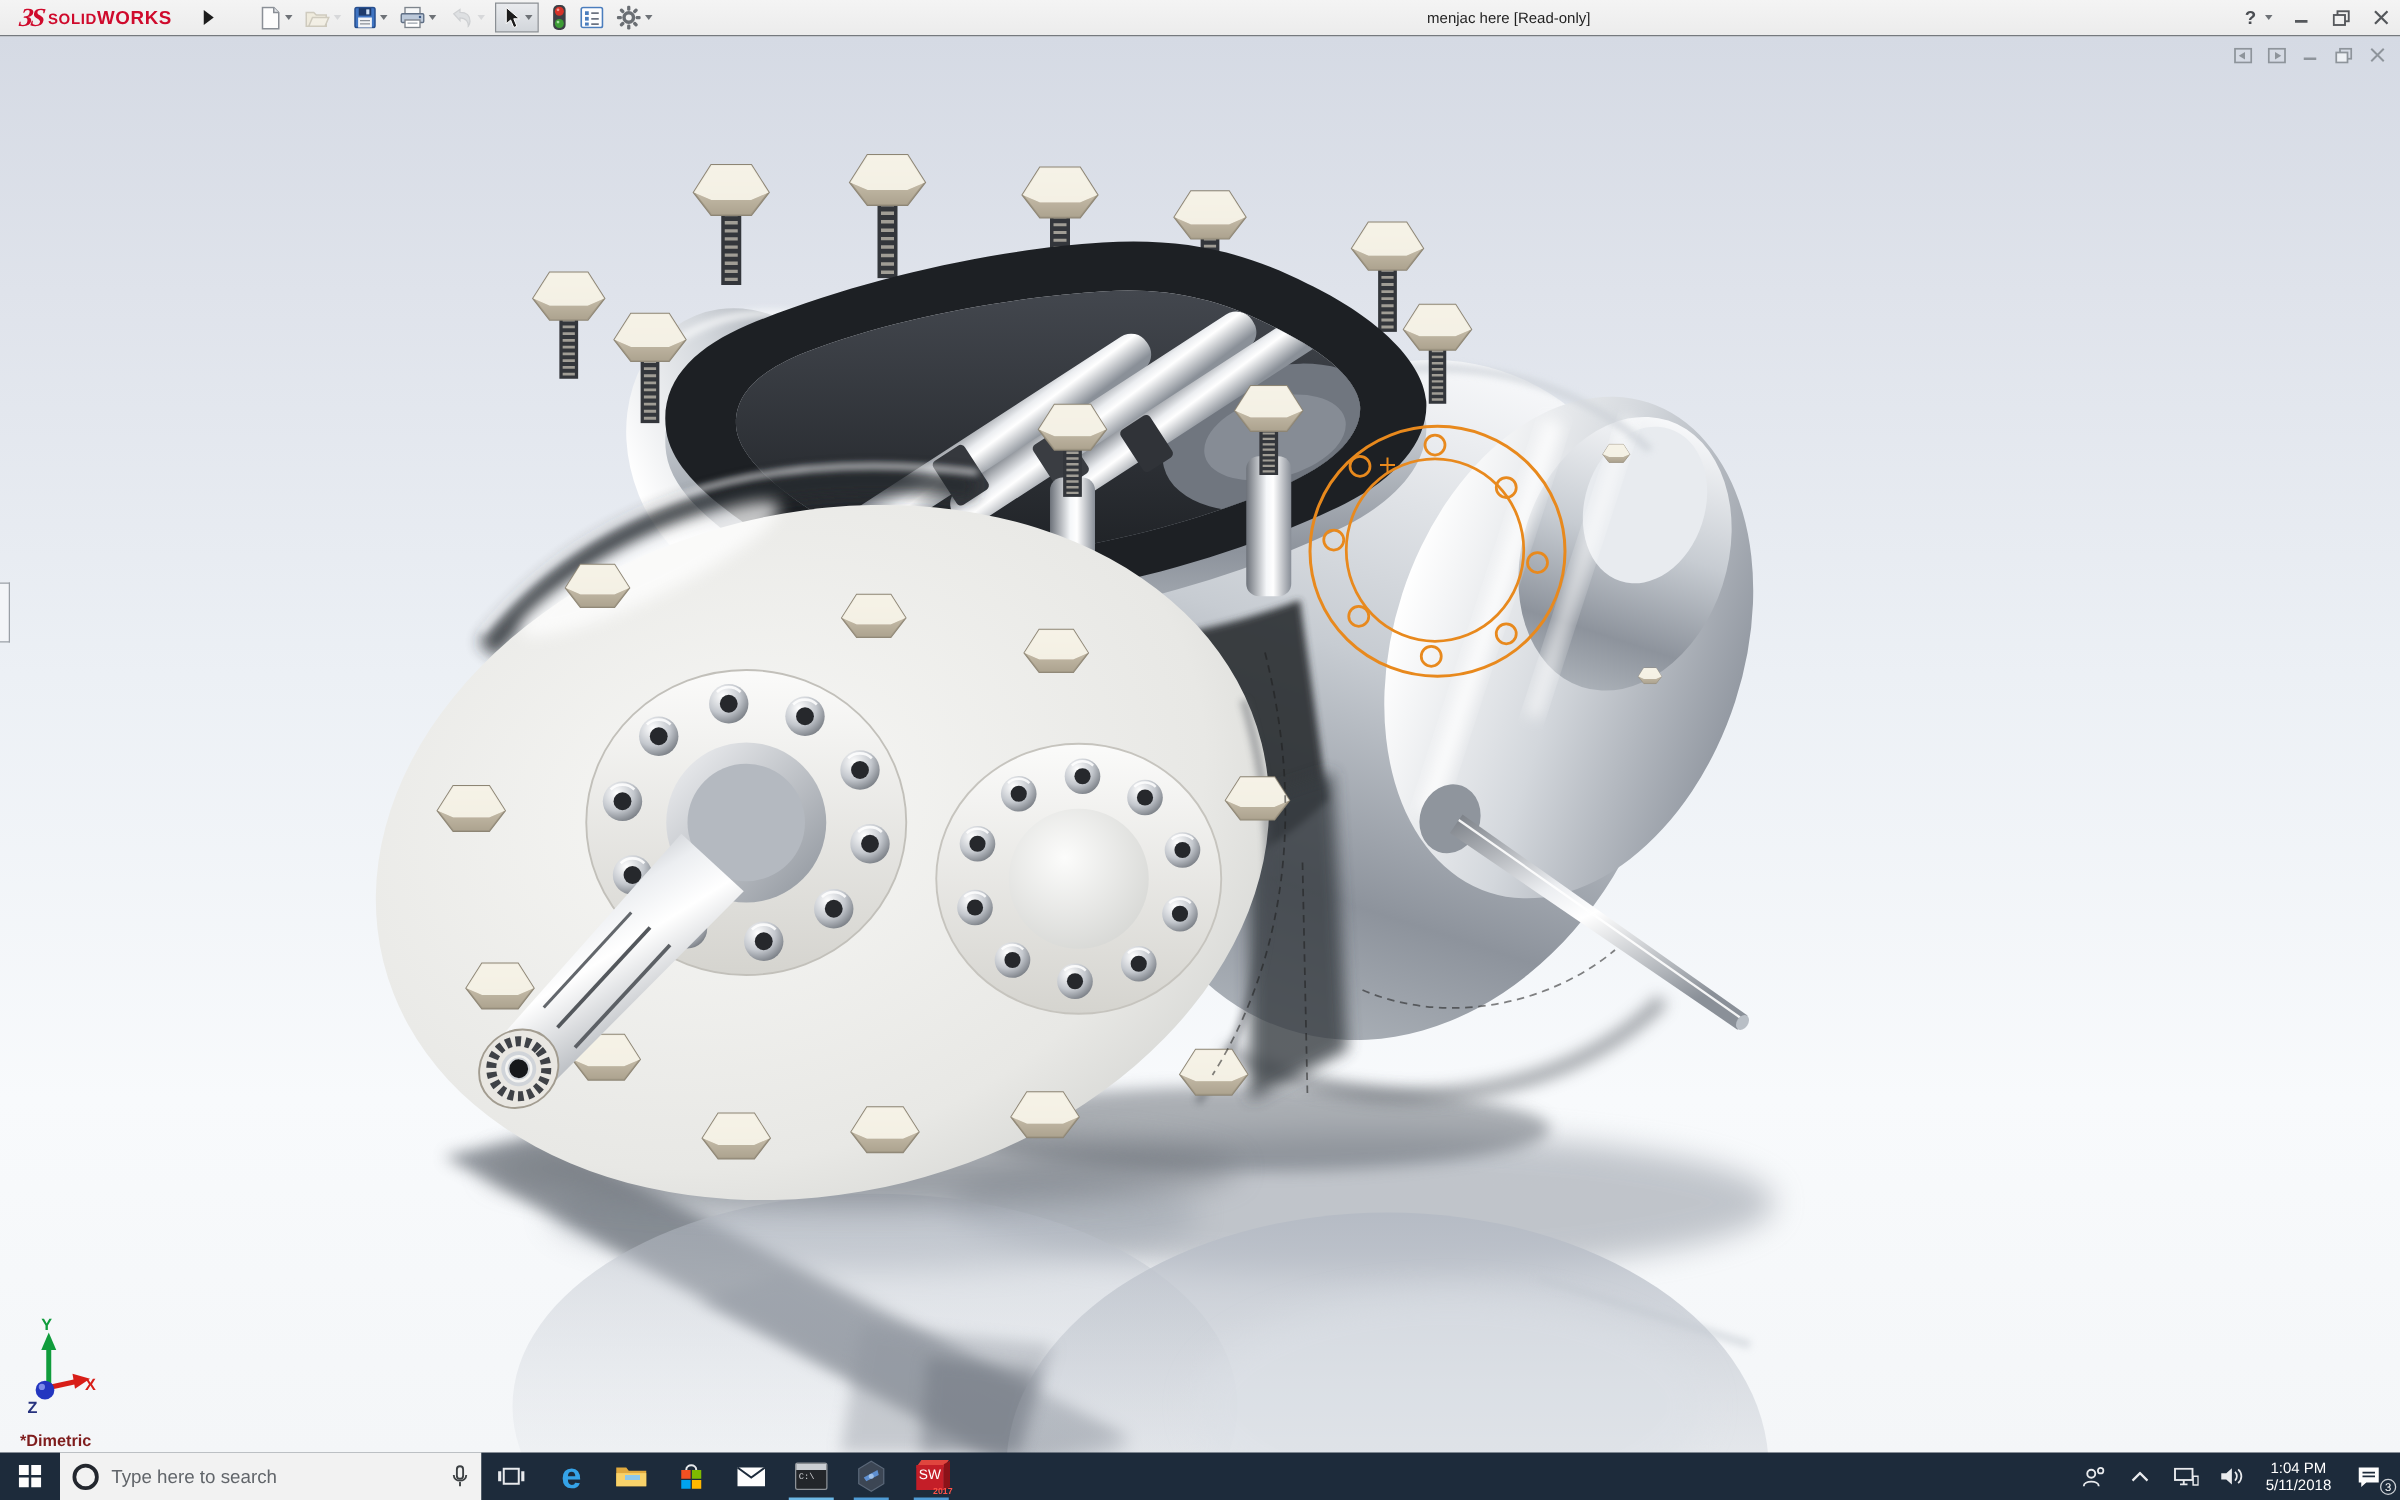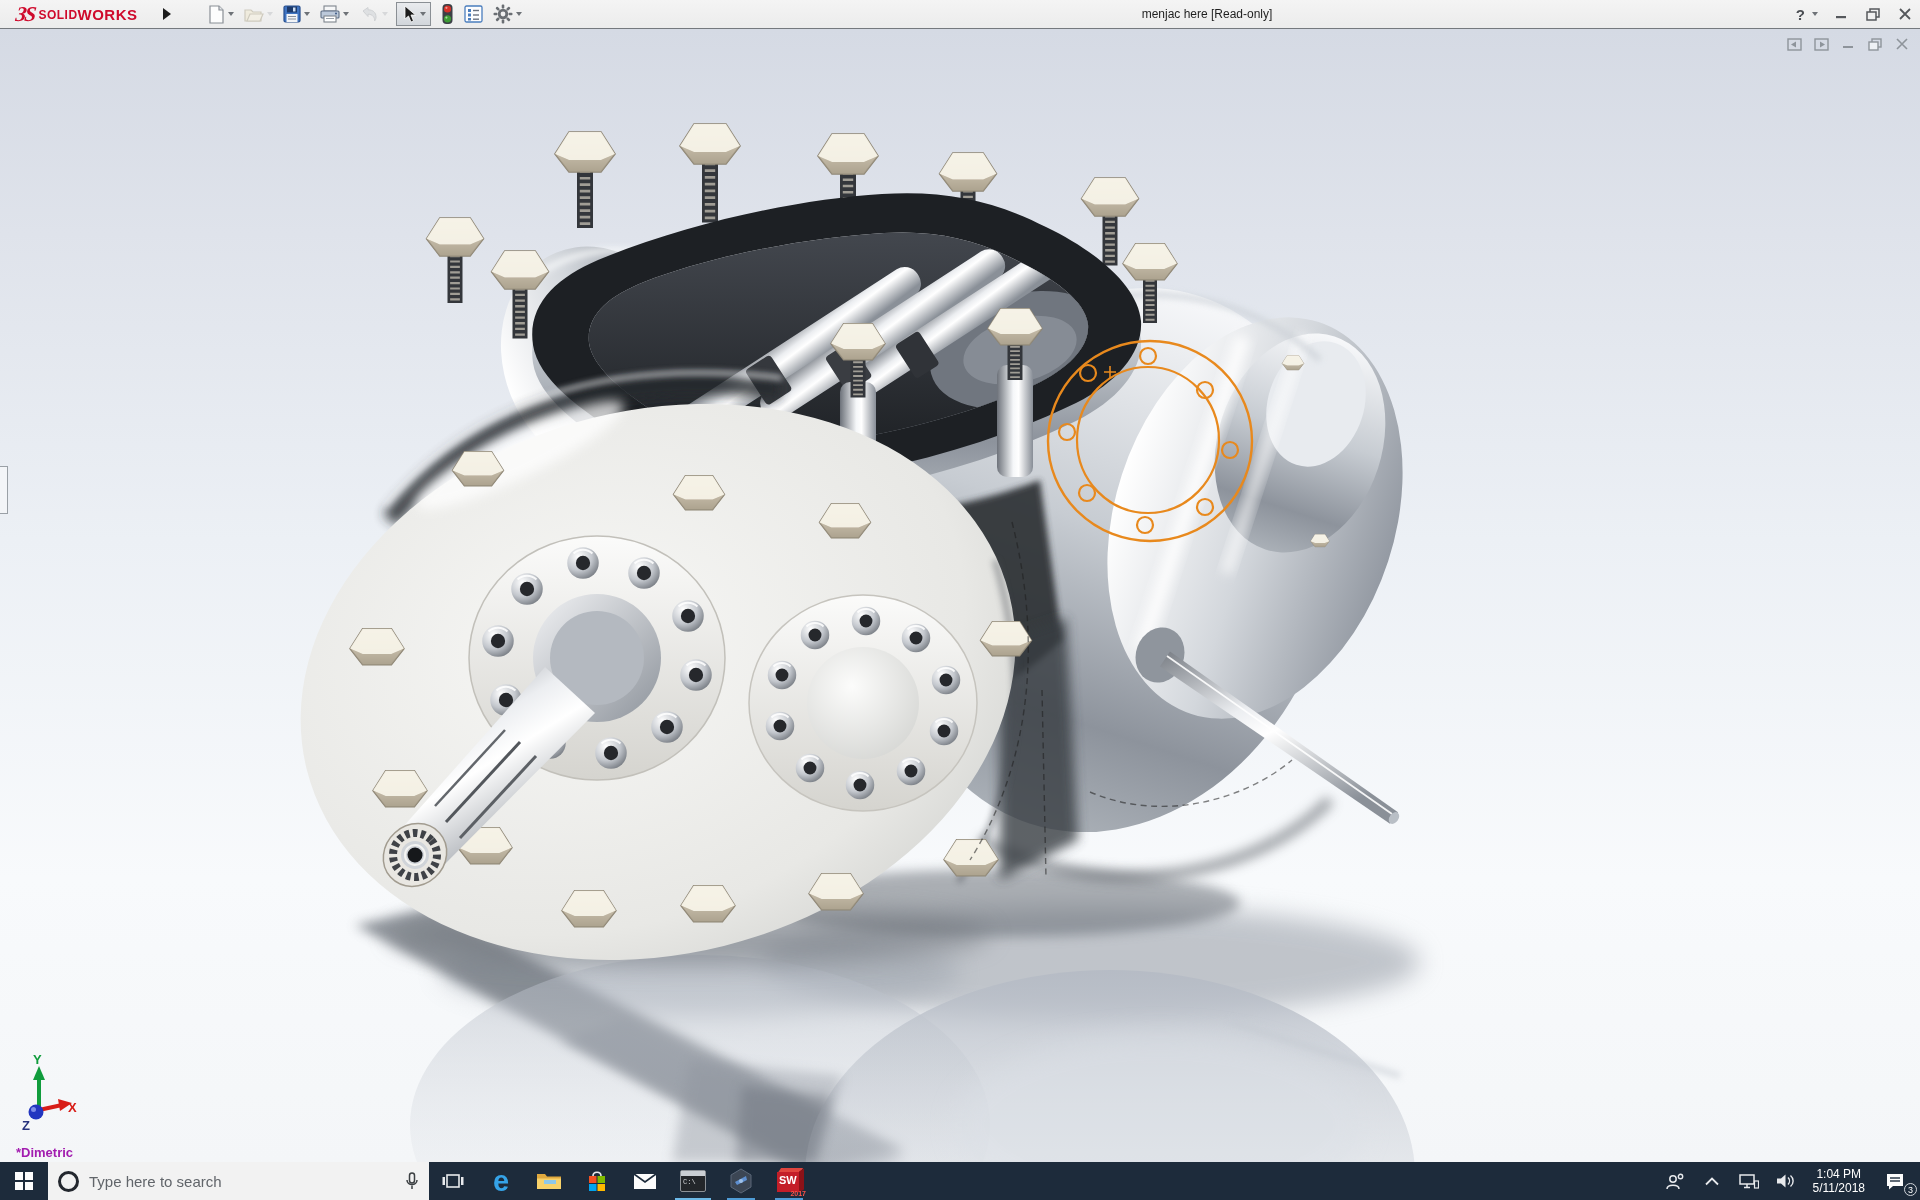--- a/index.html
+++ b/index.html
@@ -24,44 +24,44 @@
   .selbox { display:flex; align-items:center; border:1px solid #8a8f94; background:linear-gradient(#e9ebee,#d2d6db); padding:2px 4px; margin-right:8px; }
   .title-center { position:absolute; left:1207px; top:7px; transform:translateX(-50%); font-size:12px; color:#1f1f1f; white-space:nowrap; }
   .winctl { position:absolute; right:6px; top:0; height:28px; display:flex; align-items:center; gap:14px; }
   .help-q { font-size:15px; font-weight:bold; color:#4a4d52; }
   .wbtn { display:flex; align-items:center; justify-content:center; width:18px; height:20px; cursor:pointer; }
 
   
   #viewport { position:absolute; top:29px; left:0; width:1920px; height:1133px;
     background:linear-gradient(180deg,#d5dae4 0%, #dfe3eb 18%, #ecf0f5 45%, #f8fafc 75%, #f4f6f8 100%); z-index:1; }
   #scene { position:absolute; top:0; left:0; z-index:2; }
-  #dimetric { position:absolute; left:16px; top:1145px; z-index:6; font-size:13px; font-weight:bold; color:#a21caf; }
+  #dimetric { position:absolute; left:16px; top:1145px; z-index:6; font-size:13px; font-weight:bold; color:#7f1d1d; }
   #leftTab { position:absolute; left:0; top:466px; width:8px; height:48px; background:#f3f5f8; border:1px solid #9aa0a6; border-left:none; z-index:6; }
   #docctl { position:absolute; left:1786px; top:36px; z-index:6; display:flex; align-items:center; gap:11px; color:#8e949b; }
   #docctl .wbtn { width:16px; height:16px; }
 
   
   #taskbar { position:absolute; top:1162px; left:0; width:1920px; height:38px; background:#1d2b3b; z-index:30; display:flex; align-items:stretch; }
   .tb-start { width:48px; display:flex; align-items:center; justify-content:center; cursor:pointer; }
-  .tb-search { width:381px; background:#f2f2f2; display:flex; align-items:center; padding:0 10px; gap:10px; cursor:text; }
+  .tb-search { width:337px; background:#f2f2f2; display:flex; align-items:center; padding:0 10px; gap:10px; cursor:text; }
   .cortana-ring { width:21px; height:21px; border:3px solid #23272e; border-radius:50%; flex:none; }
   .tb-search input { border:none; outline:none; background:transparent; font-size:15px; color:#3c4043; width:240px; font-family:"Liberation Sans",sans-serif; }
   .tb-search input::placeholder { color:#61656a; opacity:1; }
   .tb-icons { display:flex; }
   .tb-slot { width:48px; display:flex; align-items:center; justify-content:center; position:relative; cursor:pointer; }
   .runline { position:absolute; bottom:0; left:10px; right:10px; height:2px; background:#4f9cd6; }
   .runline.bright { background:#6cb9e8; left:6px; right:6px; }
   .tb-tray { margin-left:auto; display:flex; align-items:center; gap:9px; padding-right:8px;justify-content:space-between; }
   .tray-btn { display:flex; align-items:center; justify-content:center; width:28px; height:38px; cursor:pointer; }
   .clock { color:#ffffff; font-size:12px; text-align:center; line-height:14px; padding:0 4px; cursor:default; }
   .sw-cube { position:relative; width:26px; height:26px; }
   .sw-front { position:absolute; left:1px; top:4px; width:22px; height:20px; background:#c41e28; }
   .sw-top { position:absolute; left:3px; top:0; width:22px; height:6px; background:#e0453e; transform:skewX(-35deg); }
   .sw-side { position:absolute; right:-2px; top:2px; width:5px; height:21px; background:#8c1218; transform:skewY(-30deg); }
-  .sw-label { position:absolute; left:3px; top:6px; color:#fff; font-weight:bold; font-size:11px; letter-spacing:0; }
+  .sw-label { position:absolute; left:3px; top:6px; color:#fff; font-weight:normal; font-size:11px; letter-spacing:0; }
   .sw-year { position:absolute; right:-4px; bottom:-3px; color:#ff5348; font-weight:bold; font-size:7px; }
   .cmd-ic { width:26px; height:22px; background:#23262a; border:1px solid #8d9298; border-radius:2px; position:relative; }
   .cmd-bar { position:absolute; top:0; left:0; right:0; height:5px; background:#caced3; }
   .cmd-txt { position:absolute; left:2px; top:7px; color:#d8dadd; font-family:"Liberation Mono",monospace; font-size:7px; }
   .badge { position:absolute; right:-5px; bottom:4px; width:13px; height:13px; border-radius:50%; background:#1d2b3b; border:1px solid #cfd3d8; color:#fff; font-size:9px; display:flex; align-items:center; justify-content:center; }
 </style>
 </head>
 <body>
 
 <div id="stage">

